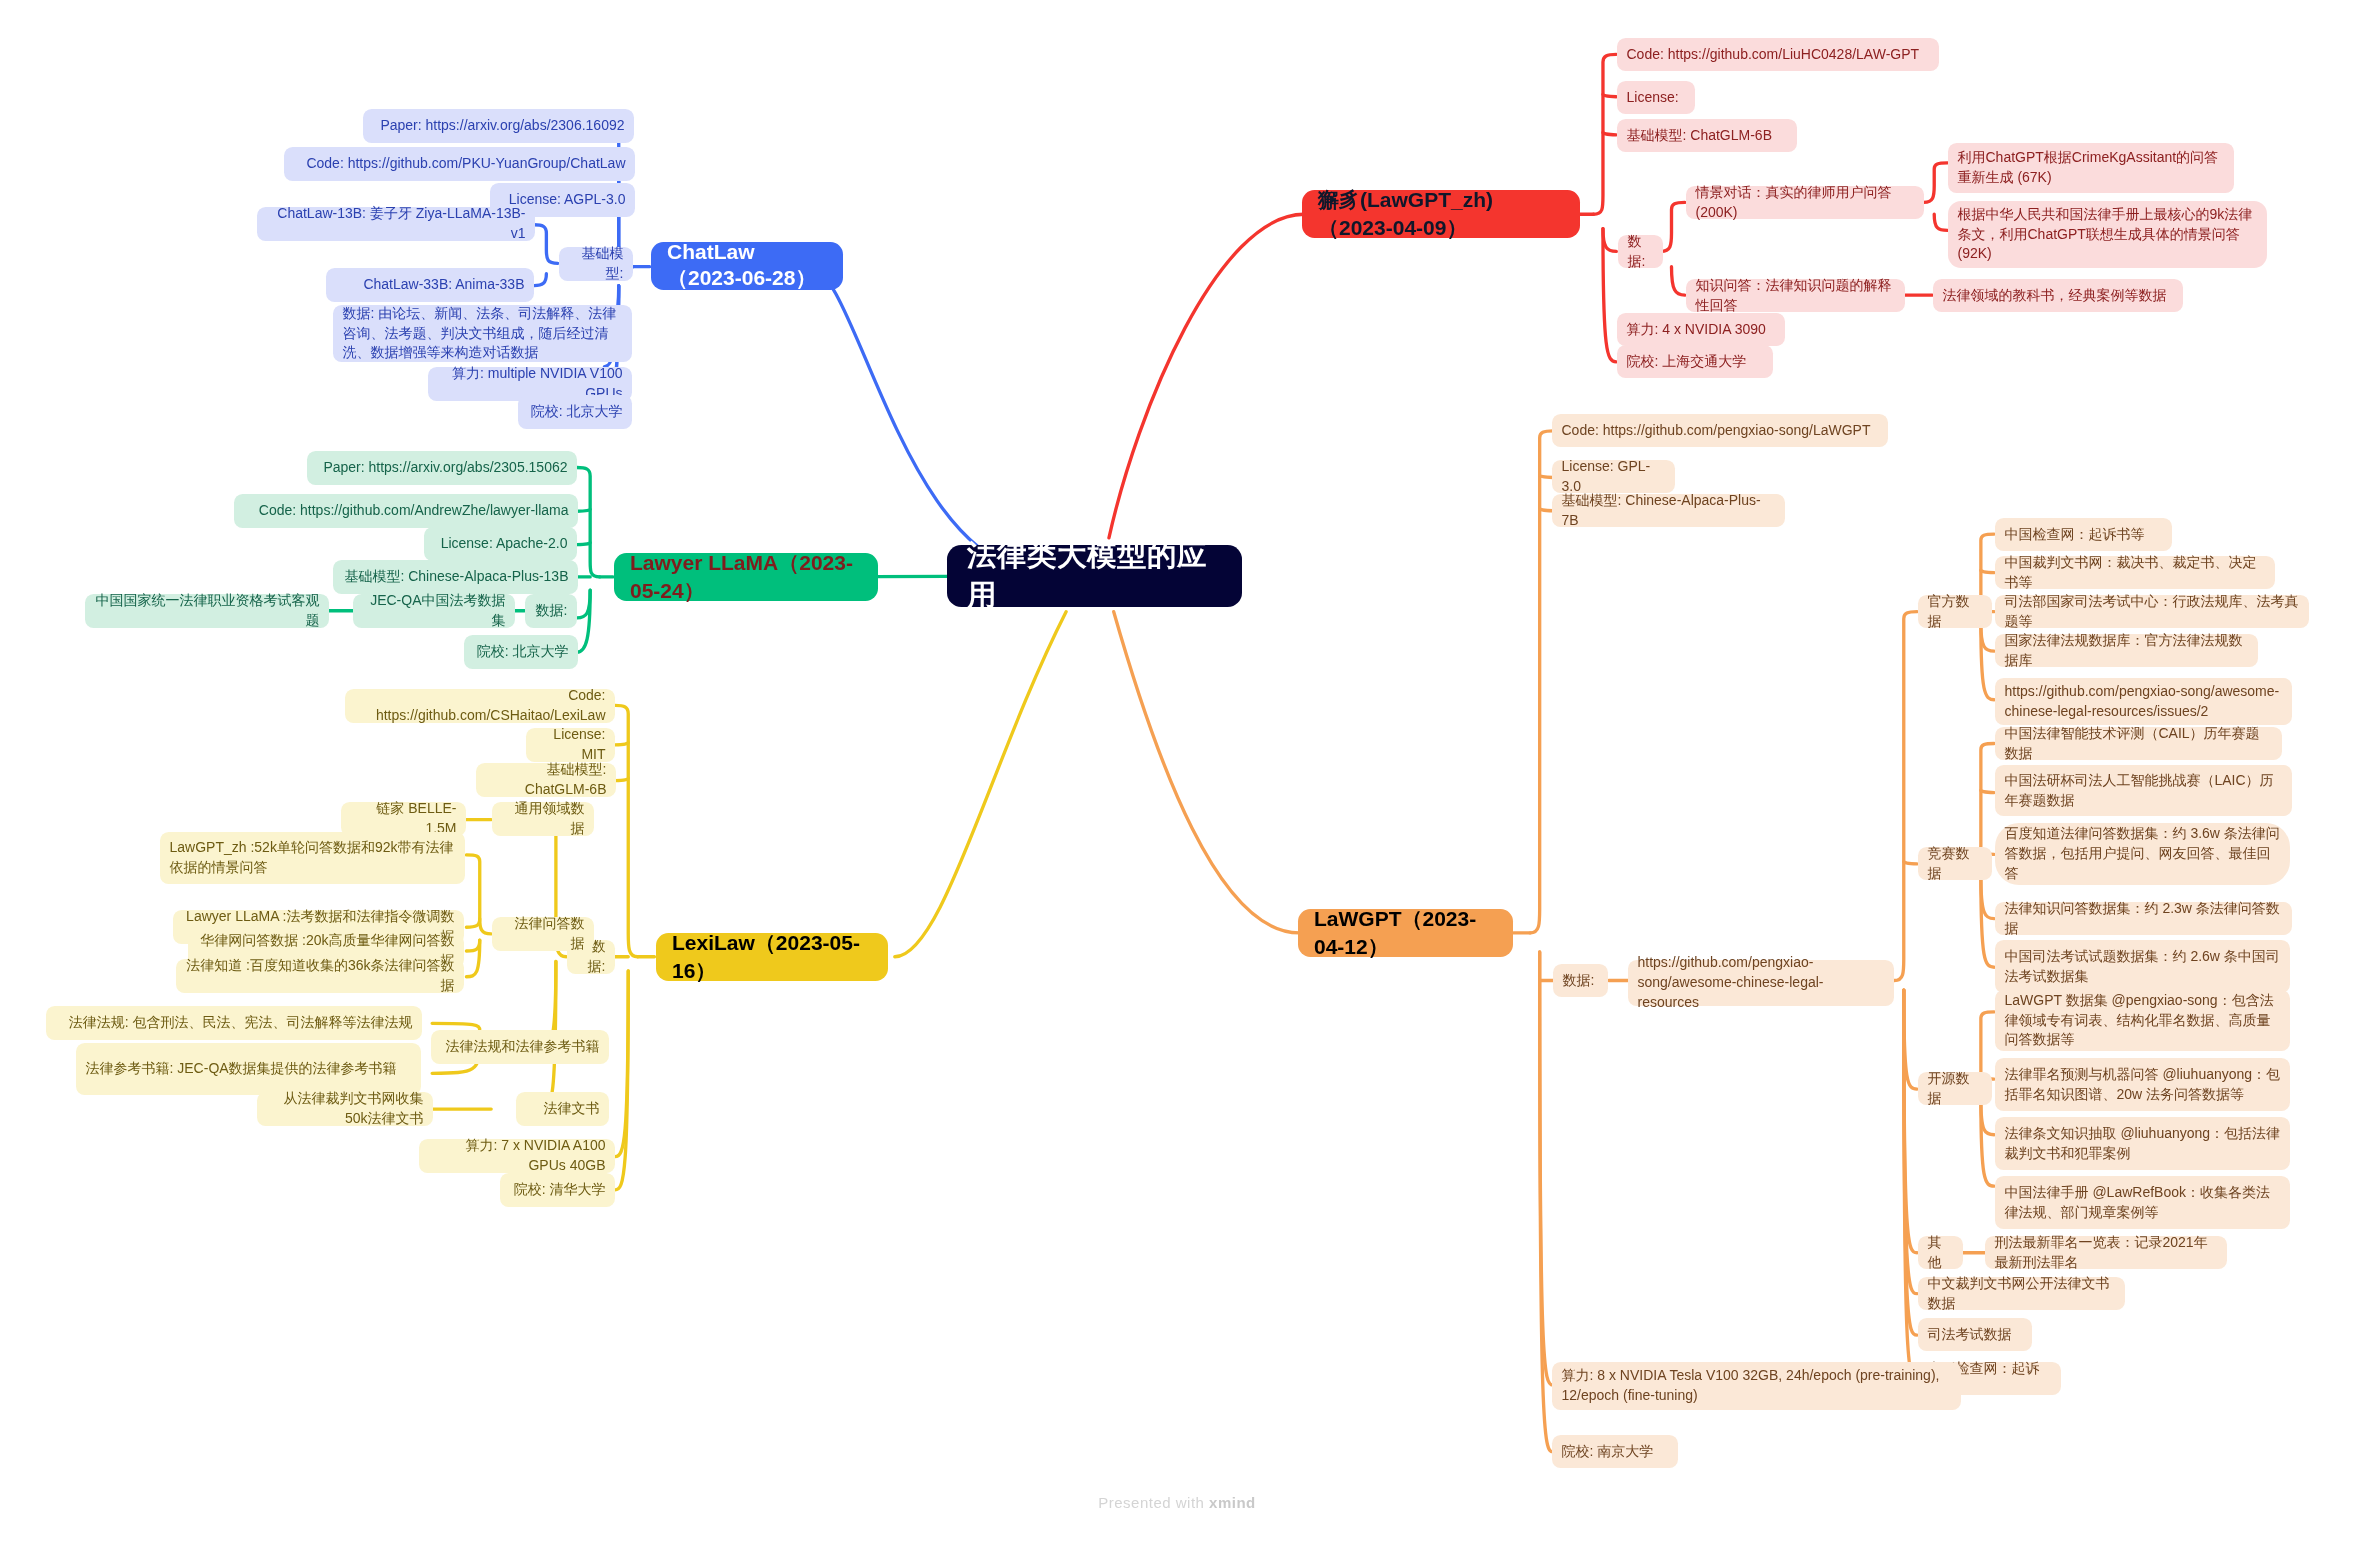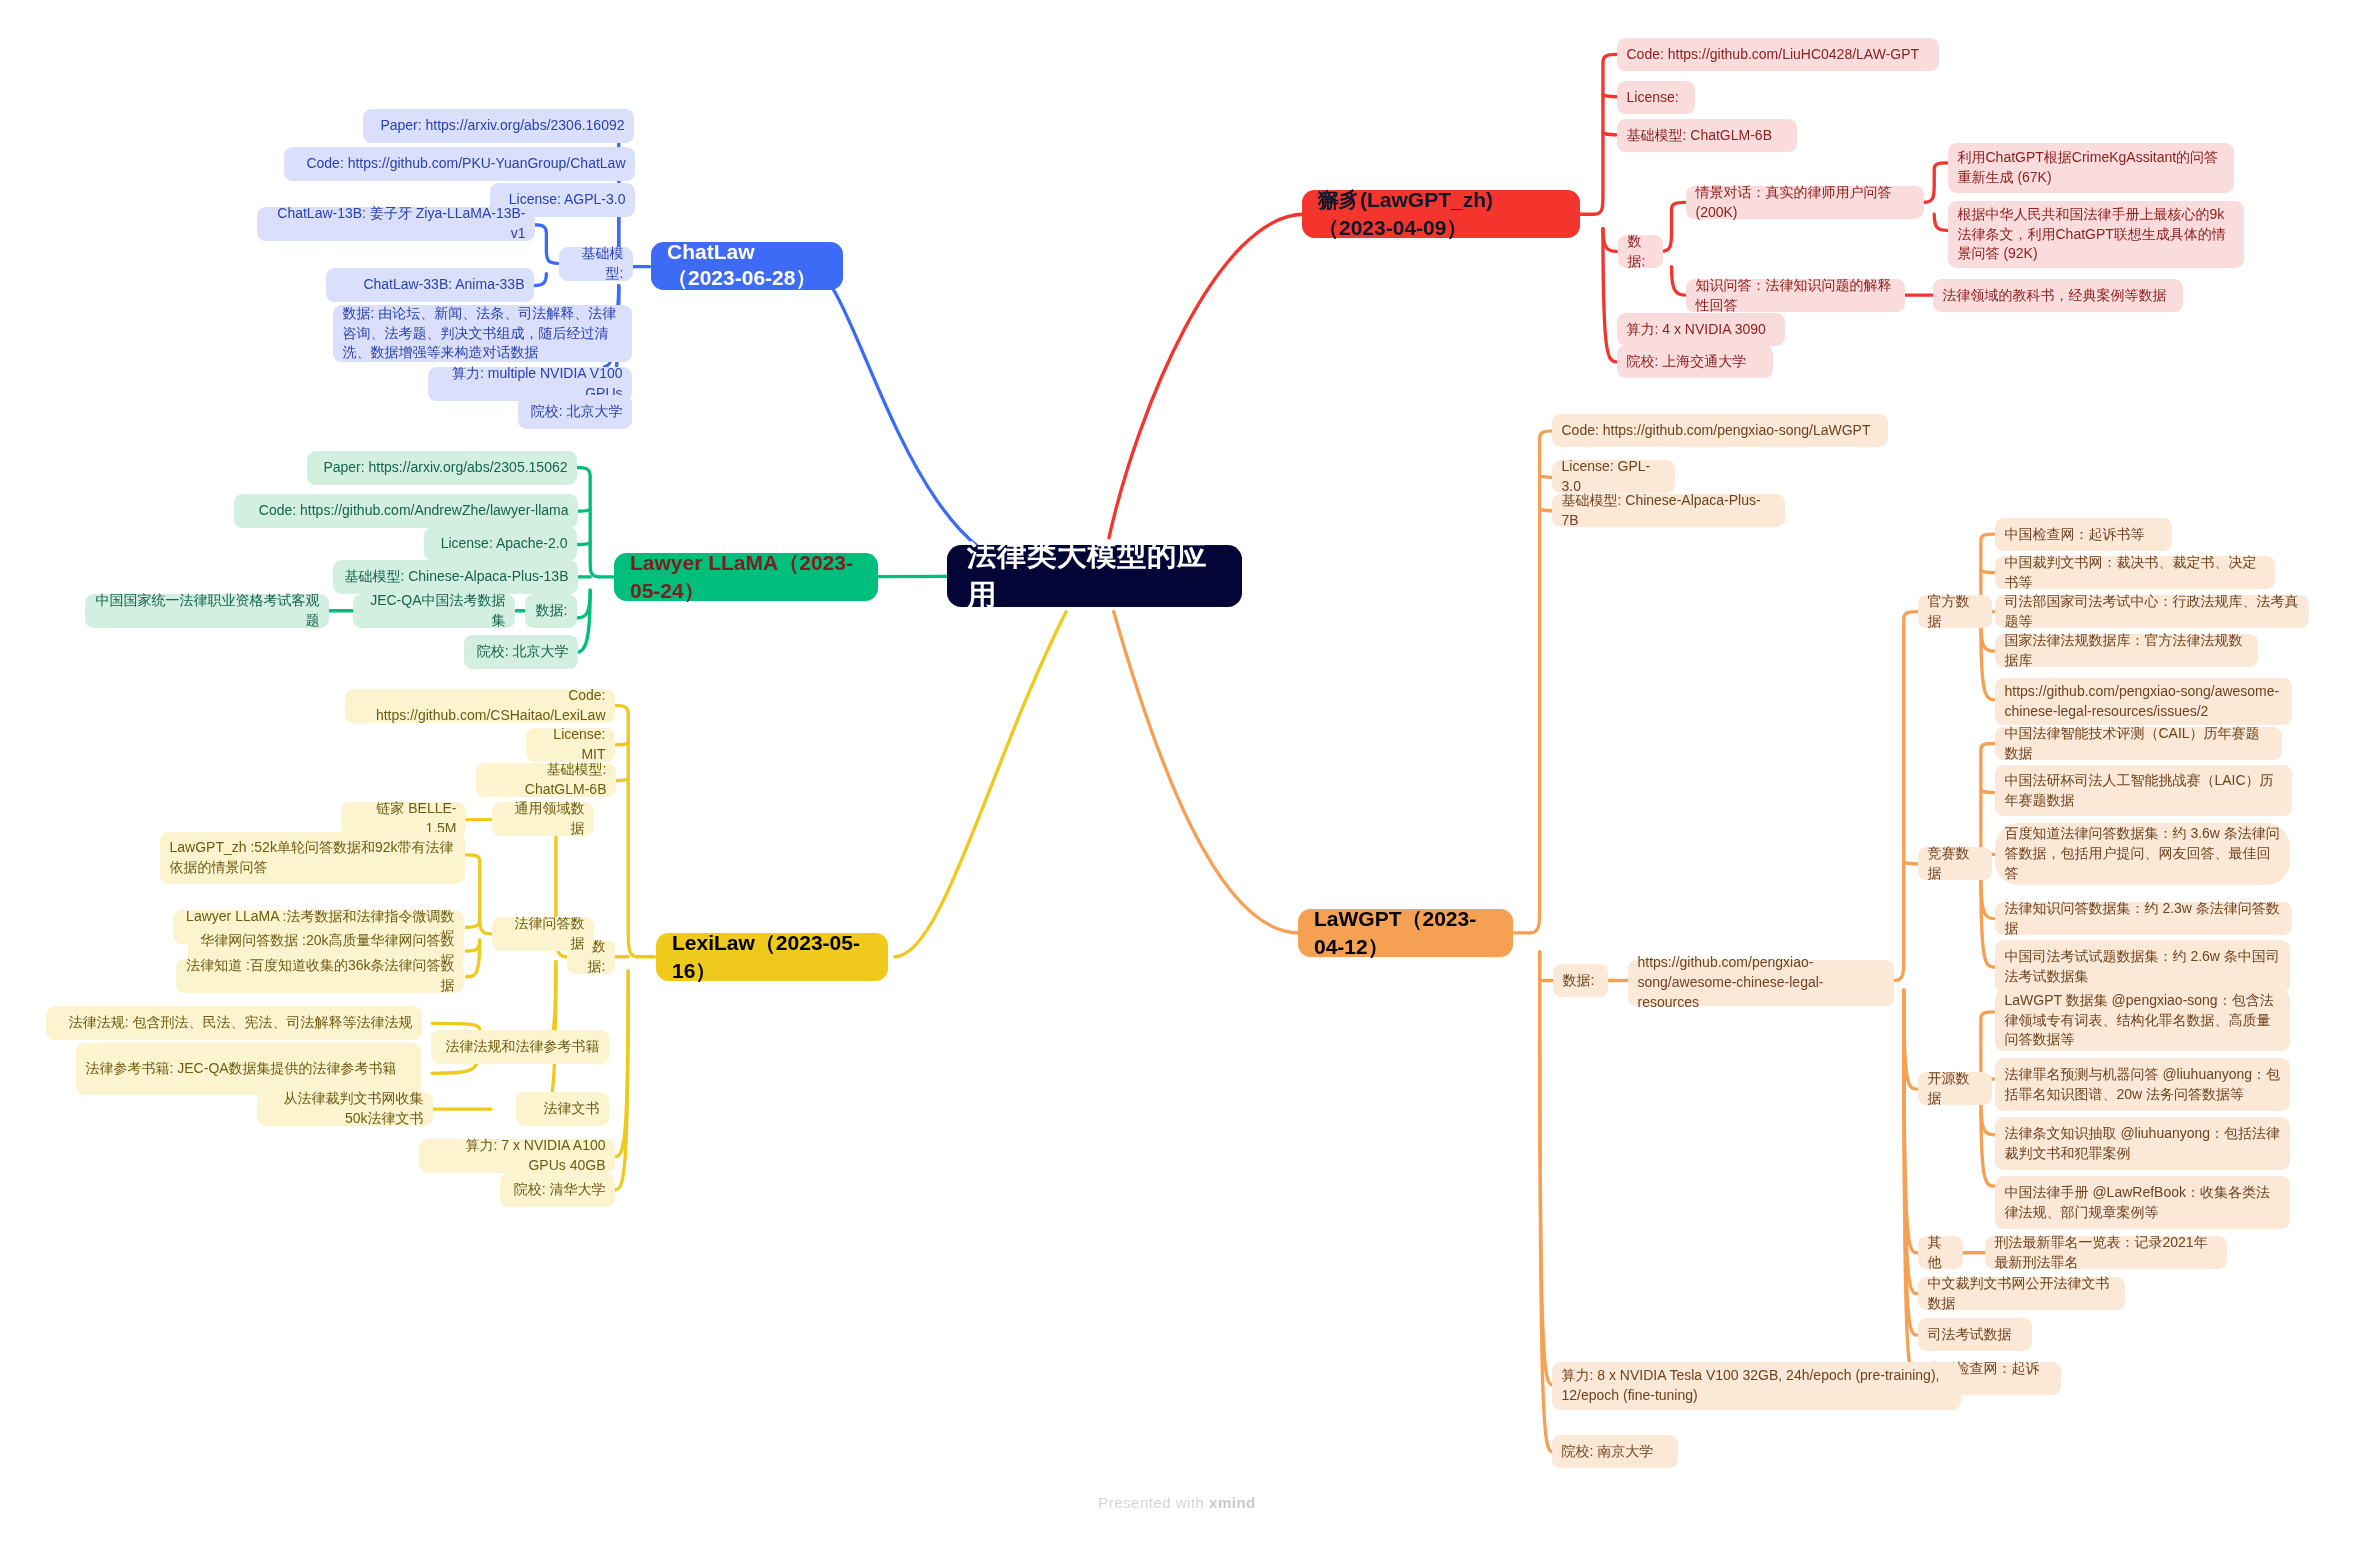--- a/index.html
+++ b/index.html
@@ -203,21 +203,21 @@
   <div class="node main red" style="left:1302px;top:190px;width:278px;height:48px;">獬豸(LawGPT_zh)（2023-04-09）</div>
 
   <div class="node leaf red l" style="left:1617px;top:38px;width:322px;height:33px;">Code: https://github.com/LiuHC0428/LAW-GPT</div>
   <div class="node leaf red l" style="left:1617px;top:81px;width:78px;height:33px;">License:</div>
   <div class="node leaf red l" style="left:1617px;top:119px;width:180px;height:33px;">基础模型: ChatGLM-6B</div>
 
   <div class="node leaf red l" style="left:1618px;top:235px;width:45px;height:33px;">数据:</div>
 
   <div class="node leaf red l" style="left:1686px;top:186px;width:238px;height:33px;">情景对话：真实的律师用户问答 (200K)</div>
   <div class="node leaf red l" style="left:1948px;top:143px;width:286px;height:50px;">利用ChatGPT根据CrimeKgAssitant的问答重新生成 (67K)</div>
-  <div class="node leaf red l" style="left:1948px;top:201px;width:296px;height:67px;">根据中华人民共和国法律手册上最核心的9k法律条文，利用ChatGPT联想生成具体的情景问答 (92K)</div>
+  <div class="node leaf red l" style="left:1948px;top:201px;width:319px;height:67px;border-radius:13px;">根据中华人民共和国法律手册上最核心的9k法律条文，利用ChatGPT联想生成具体的情景问答 (92K)</div>
 
   <div class="node leaf red l" style="left:1686px;top:279px;width:219px;height:33px;">知识问答：法律知识问题的解释性回答</div>
   <div class="node leaf red l" style="left:1933px;top:279px;width:250px;height:33px;">法律领域的教科书，经典案例等数据</div>
 
   <div class="node leaf red l" style="left:1617px;top:235px;width:0px;height:0px;opacity:0;"></div>
   <div class="node leaf red l" style="left:1617px;top:313px;width:168px;height:33px;">算力: 4 x NVIDIA 3090</div>
   <div class="node leaf red l" style="left:1617px;top:345px;width:156px;height:33px;">院校: 上海交通大学</div>
 
   <div class="node main orange" style="left:1298px;top:909px;width:215px;height:48px;">LaWGPT（2023-04-12）</div>
 

